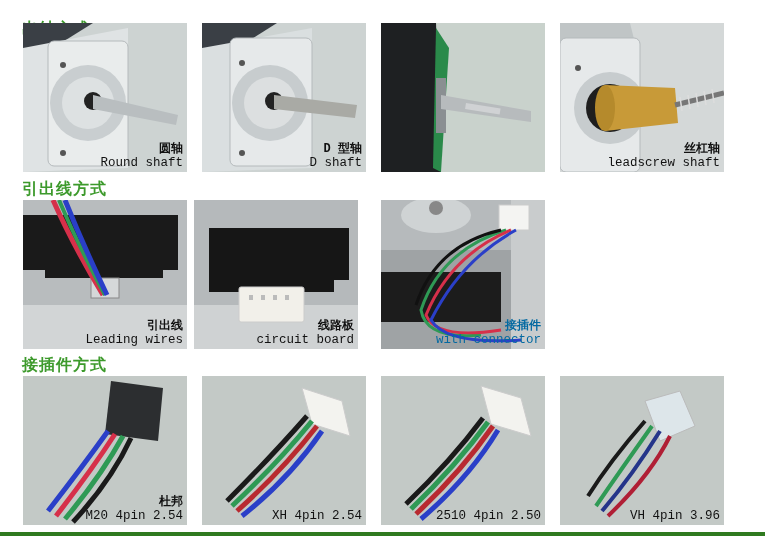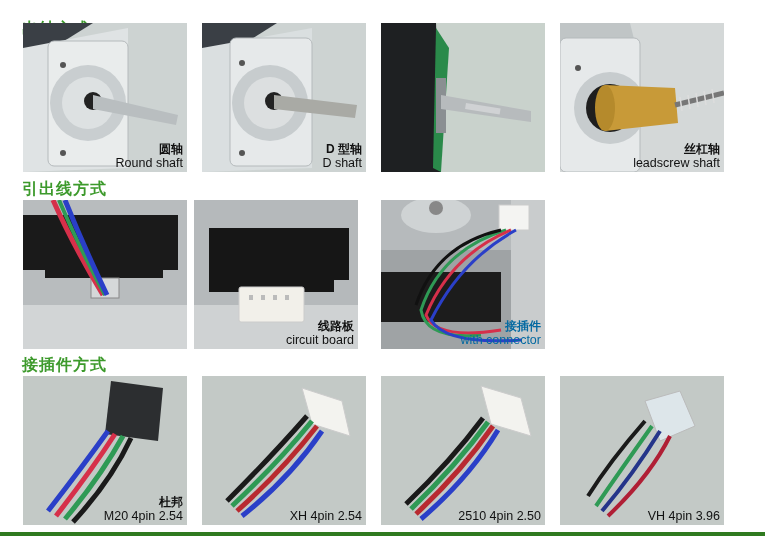--- a/index.html
+++ b/index.html
@@ -3,21 +3,21 @@
 <meta charset="utf-8">
 <style>
   html, body { margin: 0; padding: 0; background: #ffffff; }
   body { width: 765px; height: 536px; position: relative; overflow: hidden;
          font-family: "DejaVu Sans", "Liberation Sans", sans-serif; }
   .section-title { position: absolute; left: 22px; font-size: 16px; font-weight: bold;
                    color: #3d9a2c; letter-spacing: 1px; line-height: 18px; }
   .panel { position: absolute; width: 164px; height: 149px; overflow: hidden; background: #c5ccc8; }
   .panel svg { position: absolute; left: 0; top: 0; }
   .cap { position: absolute; right: 4px; bottom: 2px; text-align: right;
-         font-family: Liberation Sans, sans-serif; font-size: 12.5px;
+         font-family: Liberation Mono, monospace; font-size: 12.5px;
          line-height: 14px; color: #111; }
   .cap .zh { font-weight: bold; font-size: 12px; }
   .cap.light { color: #0369a1; }
   .bottom-bar { position: absolute; left: 0; top: 532px; width: 765px; height: 4px; background: #2f7a1f; }
 </style>
 </head>
 <body>
 
 <div class="section-title" style="top:20px">出轴方式</div>
 
@@ -102,20 +102,24 @@
 <div class="panel" style="left:23px;top:200px">
   <svg width="164" height="149">
     <rect width="164" height="149" fill="#d2d5d6"></rect>
     <rect x="0" y="0" width="164" height="105" fill="#b8bcbe"></rect>
     <polygon points="22,15 155,15 155,70 140,70 140,78 22,78 22,70 0,70 0,15" fill="#1a1a1a"></polygon>
     <rect x="68" y="78" width="28" height="20" fill="#d5d8d9" stroke="#888"></rect>
     <path d="M30,0 Q50,45 80,95" stroke="#d6304a" stroke-width="5" fill="none"></path>
     <path d="M36,0 Q55,45 82,95" stroke="#2f9a55" stroke-width="4" fill="none"></path>
     <path d="M42,0 Q60,45 84,95" stroke="#2a3fc8" stroke-width="5" fill="none"></path>
   </svg>
+  <div class="cap">
+    <div class="zh">引出线</div>
+    <div>Leading wires</div>
+  </div>
 </div>
 
 <div class="panel" style="left:194px;top:200px">
   <svg width="164" height="149">
     <rect width="164" height="149" fill="#b5b9bb"></rect>
     <rect x="0" y="105" width="164" height="44" fill="#cfd2d3"></rect>
     <polygon points="15,28 155,28 155,80 140,80 140,92 15,92" fill="#161616"></polygon>
     <rect x="45" y="87" width="65" height="35" rx="2" fill="#f2f0ea" stroke="#ccc"></rect>
     <g fill="#bbb">
         <rect x="55" y="95" width="4" height="5"></rect>

